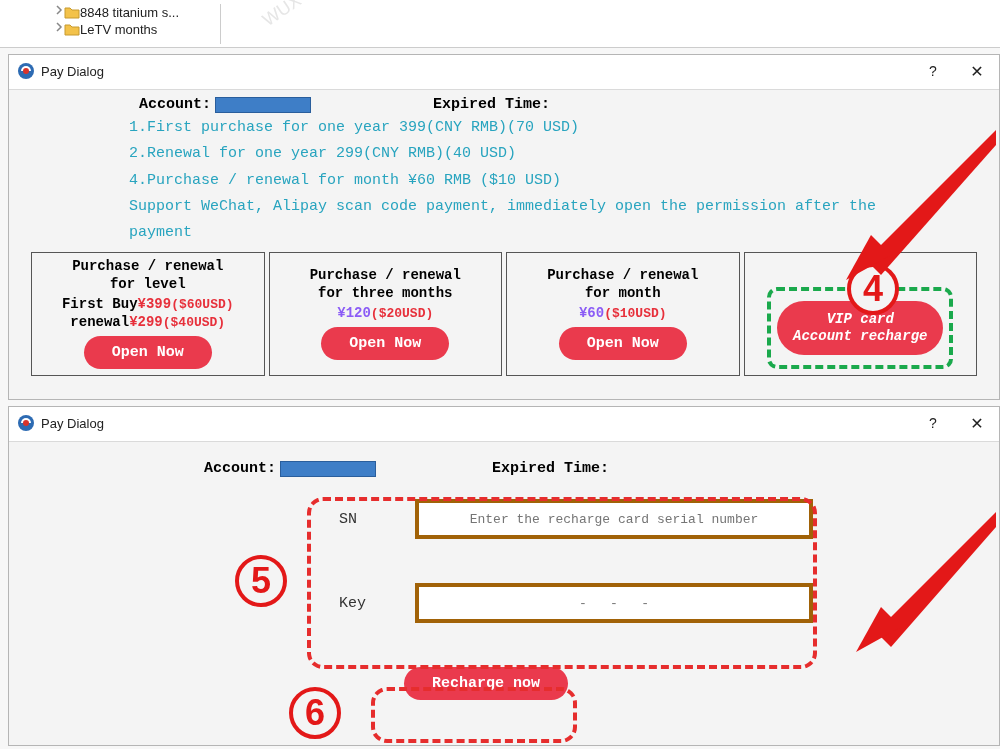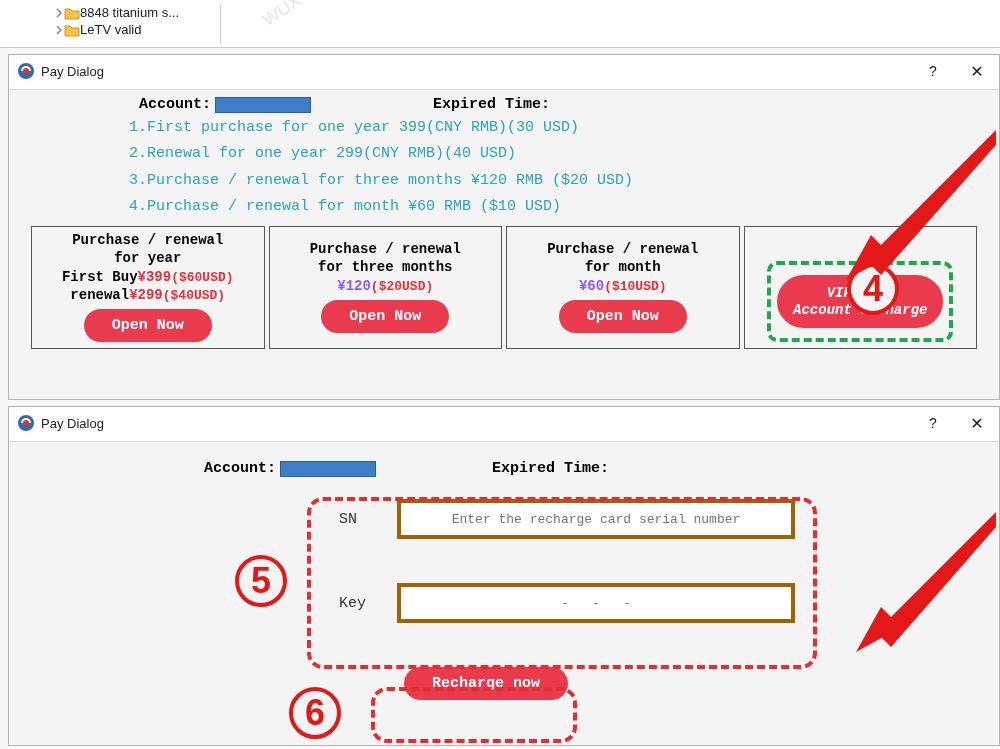--- a/index.html
+++ b/index.html
@@ -20,21 +20,20 @@
   }
   .tree-area {
     width: 218px;
     padding-left: 54px;
     font-family: Arial, sans-serif;
     font-size: 13px;
     color: #222;
   }
   .tree-item {
     display: flex;
-    align-items: center;
     padding: 1px 0;
   }
   .tree-item svg { flex-shrink: 0; }
   .divider-v {
     width: 1px;
     height: 40px;
     background: #ccc;
     margin: 0 2px;
   }
   .right-content {
@@ -191,21 +190,21 @@
     padding: 0 0 0 195px;
     font-size: 15px;
     font-weight: bold;
     color: #000;
     display: flex; align-items: center; gap: 4px;
   }
   .d2-account-row .exp-label2 { margin-left: 112px; }
   .form-row {
     display: flex;
     align-items: center;
-    gap: 18px;
+    gap: 36px;
     margin-top: 22px;
     padding-left: 330px;
   }
   .form-row .lbl {
     width: 40px;
     font-size: 15px;
     color: #333;
   }
   .form-row input {
     width: 398px;
@@ -266,21 +265,21 @@
         </svg>
       <span>8848 titanium s...</span>
     </div>
     <div class="tree-item">
       <svg width="10" height="10" viewBox="0 0 10 10">
           <path d="M3 1 L7 5 L3 9" stroke="#888" fill="none" stroke-width="1.5"></path>
         </svg>
       <svg width="16" height="14" viewBox="0 0 16 14">
           <path d="M1 3 L6 3 L8 5 L15 5 L15 13 L1 13 Z" fill="#f3c24a" stroke="#c79a2e"></path>
         </svg>
-      <span>LeTV valid</span>
+      <span>LeTV months</span>
     </div>
   </div>
   <div class="divider-v"></div>
   <div class="right-content">
     <span class="watermark">WUX</span>
   </div>
 </div>
 
 <div class="dialog" style="height:346px;">
   <div class="titlebar">
@@ -294,30 +293,30 @@
     <div class="ctrl close">✕</div>
   </div>
 
   <div class="account-row">
     <span>Account:</span>
     <span class="blue-field"></span>
     <span class="exp-label">Expired Time:</span>
   </div>
 
   <div class="info-lines">
-    <div>1.First purchase for one year 399(CNY RMB)(30 USD)</div>
+    <div>1.First purchase for one year 399(CNY RMB)(70 USD)</div>
     <div>2.Renewal for one year 299(CNY RMB)(40 USD)</div>
-    <div>3.Purchase / renewal for three months ¥120 RMB ($20 USD)</div>
     <div>4.Purchase / renewal for month ¥60 RMB ($10 USD)</div>
+    <div>Support WeChat, Alipay scan code payment, immediately open the permission after the payment</div>
   </div>
 
   <div class="plan-row">
 
     <div class="plan-box">
-      <div class="plan-title"><span>Purchase / renewal</span><br><span>for year</span></div>
+      <div class="plan-title"><span>Purchase / renewal</span><br><span>for level</span></div>
       <div class="plan-line">
         <span>First Buy</span><span class="red">¥399</span><span class="usd">($60USD)</span>
       </div>
       <div class="plan-line">
         <span>renewal</span><span class="red">¥299</span><span class="usd">($40USD)</span>
       </div>
       <button class="pill-btn">Open Now</button>
     </div>
 
     <div class="plan-box">

